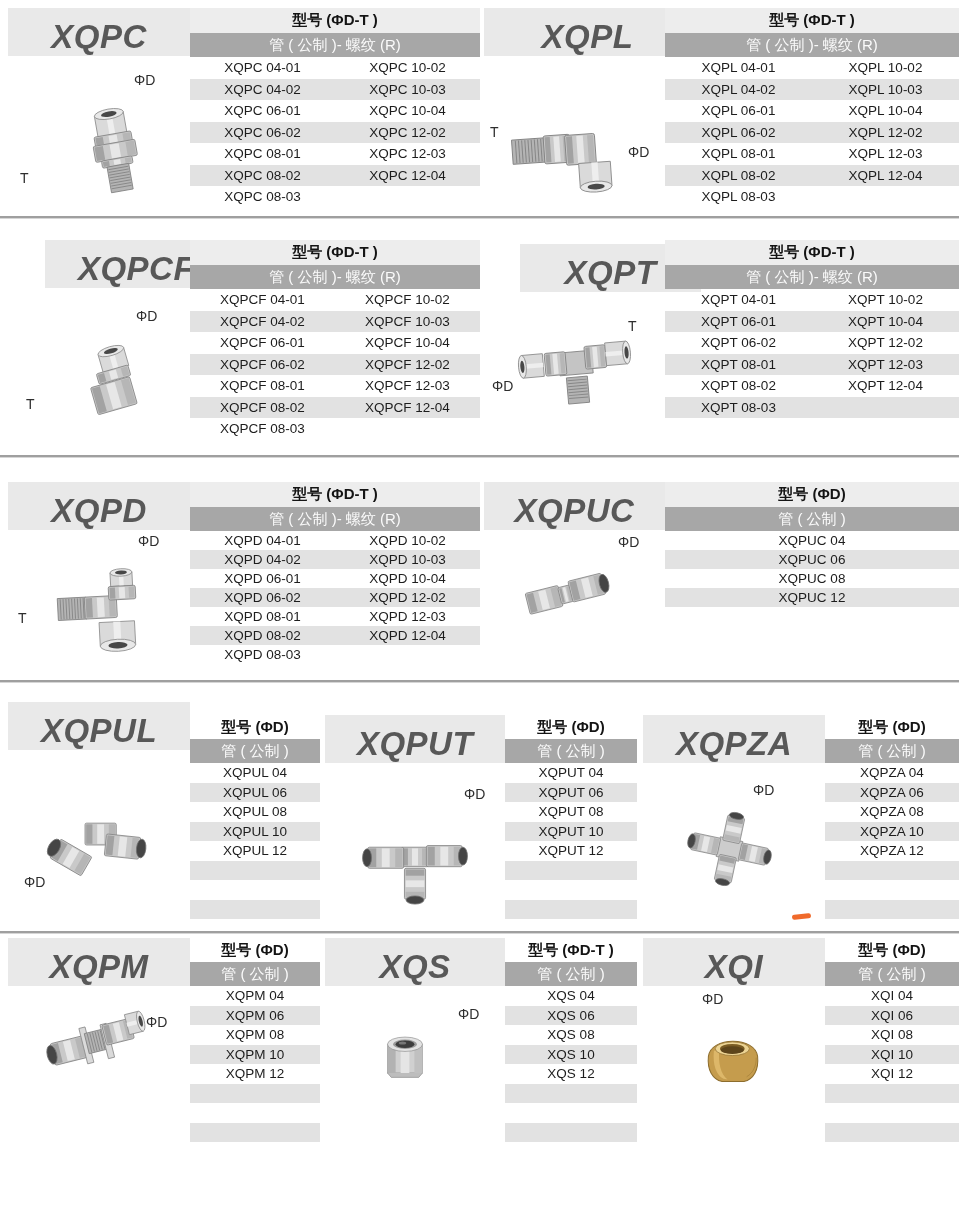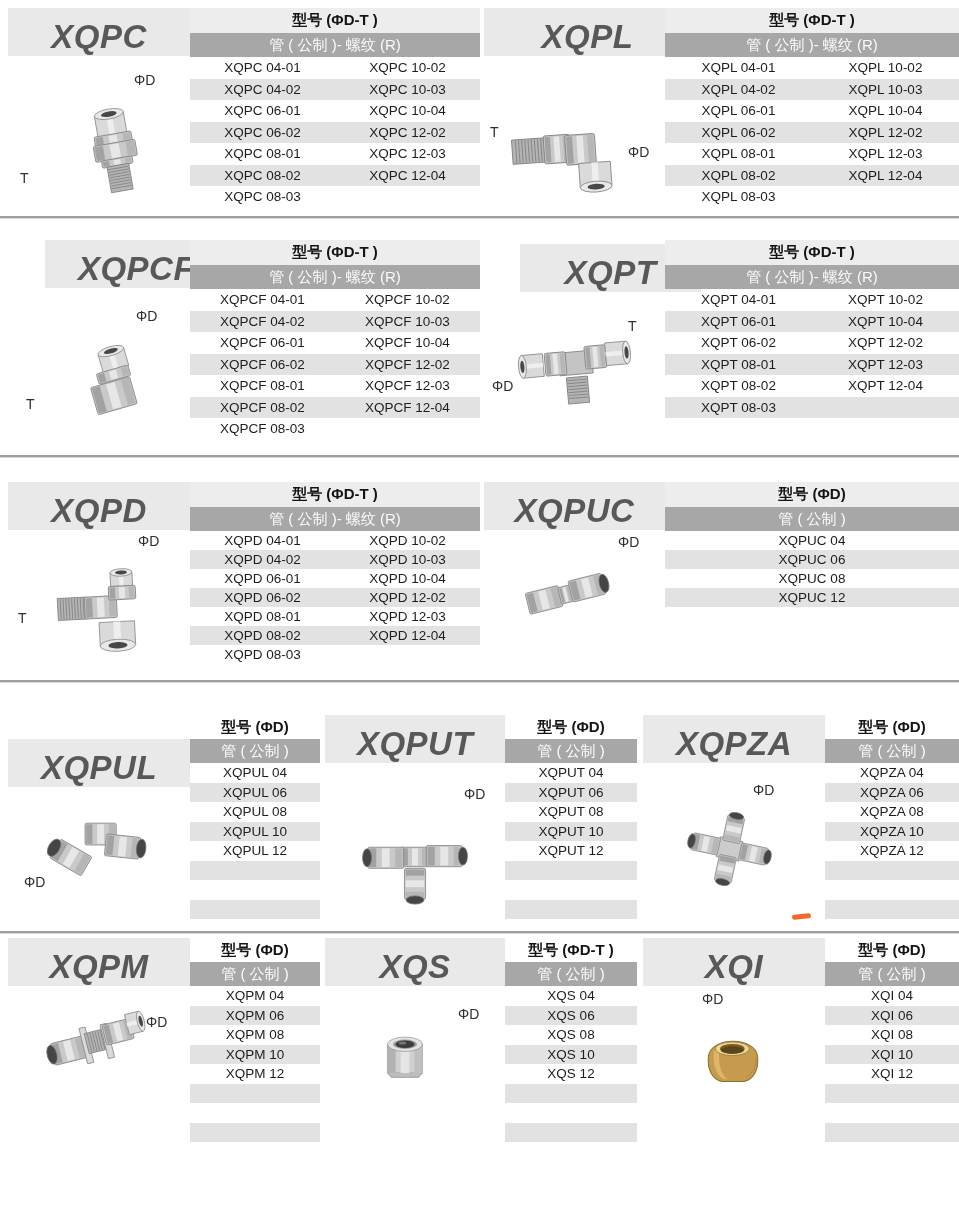--- a/index.html
+++ b/index.html
@@ -469,21 +469,21 @@
             <ellipse cx="129" cy="58" rx="6" ry="12" fill="#454545" stroke="#6e6e6e" stroke-width="1"></ellipse>
           </g>
         </svg>
     </div>
     <span class="dim" style="left:618px;top:534px;">ΦD</span>
   </div>
 
   <div class="divider" style="top:680px;"></div>
 
   <div>
-    <div class="banner" style="left:8px;top:739px;width:182px;">
+    <div class="banner" style="left:8px;top:702px;width:182px;">
       <span class="title">XQPUL</span>
     </div>
     <div class="tbl" style="left:190px;top:715px;width:130px;--rh:19.5px;">
       <div class="th1" style="height:24px;">型号 (ΦD)</div>
       <div class="th2" style="height:24px;">管 ( 公制 )</div>
       <div class="rows">
           <div class="tr">
             <div class="td">XQPUL 04</div>
           </div>
           <div class="tr">

